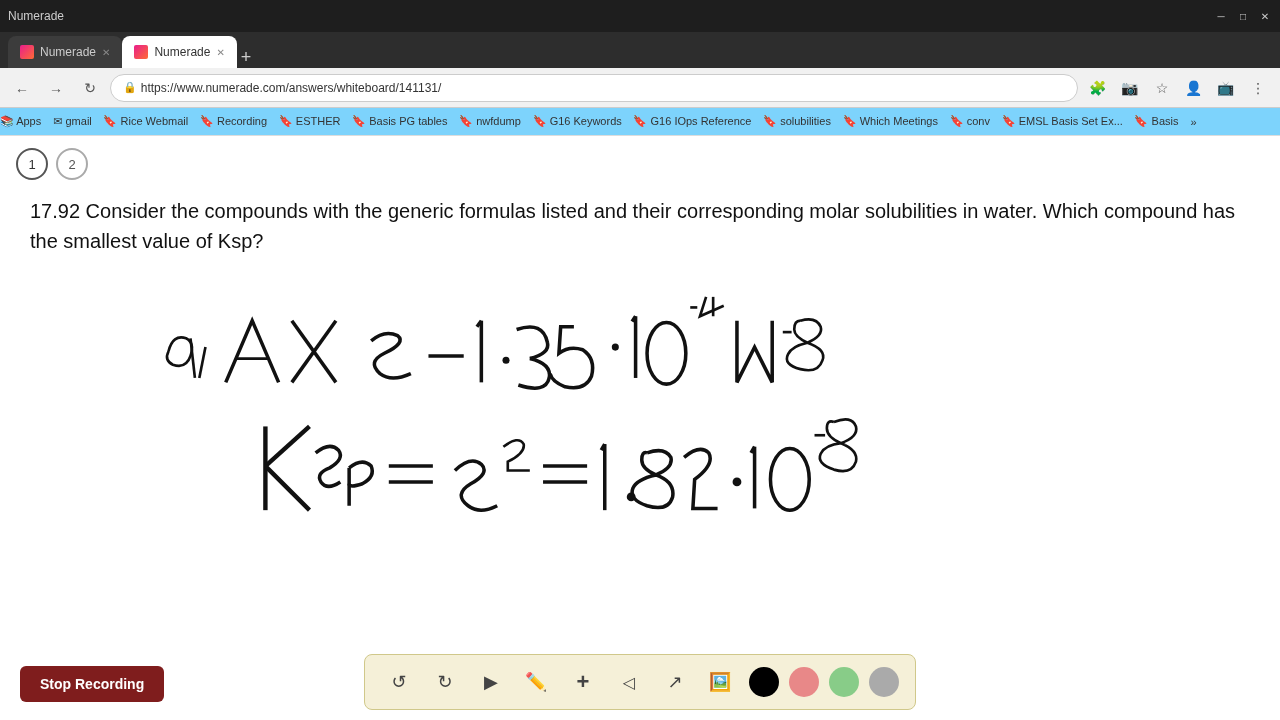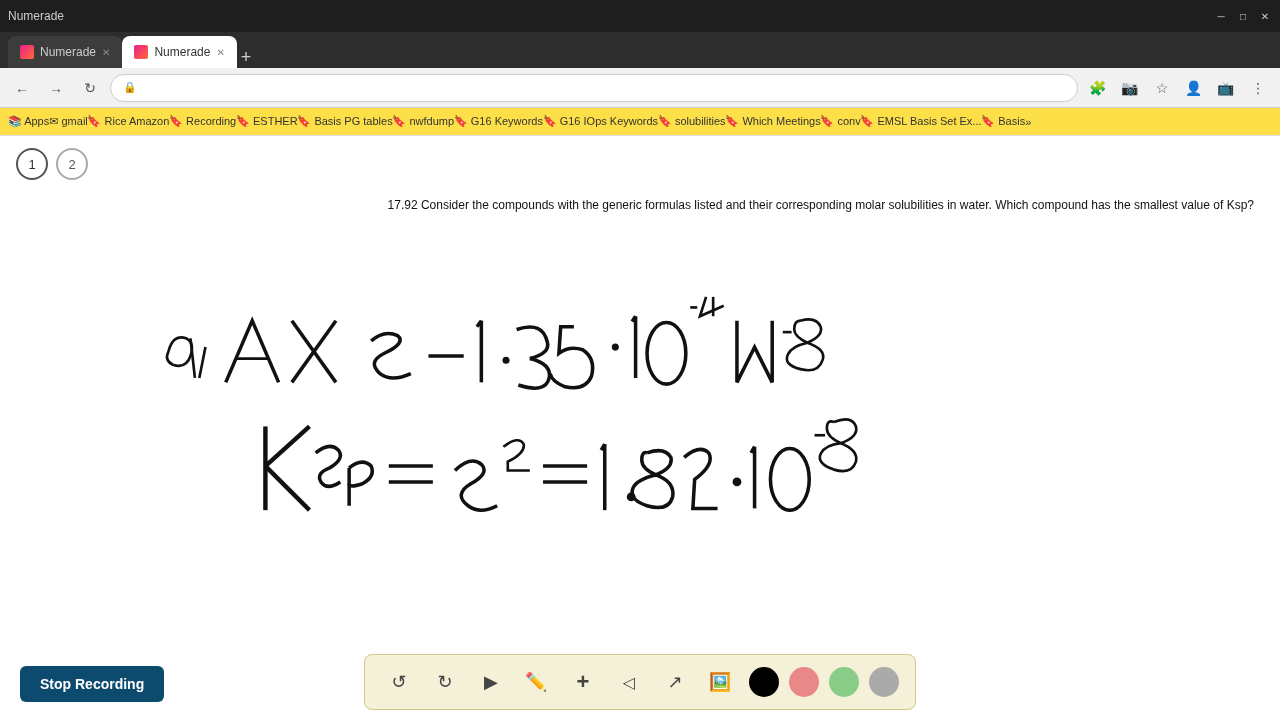--- a/index.html
+++ b/index.html
@@ -15,42 +15,42 @@
     .new-tab-btn { background: none; border: none; color: #ccc; font-size: 18px; cursor: pointer; margin-left: 4px; }
     .window-controls { display: flex; gap: 8px; }
     .win-btn { width: 14px; height: 14px; display: flex; align-items: center; justify-content: center; color: #ccc; font-size: 10px; cursor: pointer; }
 
     .nav-bar { display: flex; align-items: center; background: #f1f1f1; height: 40px; padding: 0 8px; gap: 6px; border-bottom: 1px solid #ccc; }
     .nav-icon { width: 28px; height: 28px; border-radius: 50%; display: flex; align-items: center; justify-content: center; cursor: pointer; color: #555; font-size: 14px; }
     .address-bar { flex: 1; background: #fff; border: 1px solid #ccc; border-radius: 20px; height: 28px; display: flex; align-items: center; padding: 0 12px; font-size: 12px; color: #333; }
     .lock-icon { color: #555; margin-right: 4px; font-size: 11px; }
     .nav-actions { display: flex; gap: 4px; }
 
-    .bookmarks-bar { background: #fde047; height: 28px; display: flex; align-items: center; padding: 0 8px; border-bottom: 1px solid #ddd; overflow: hidden; }
+    .bookmarks-bar { background: #7dd3fc; height: 28px; display: flex; align-items: center; padding: 0 0; gap: 12px; border-bottom: 1px solid #ddd; overflow: hidden; }
     .bookmark-item { display: flex; align-items: center; gap: 3px; font-size: 11px; color: #333; cursor: pointer; white-space: nowrap; }
 
     
     .page-content { background: #fff; width: 100%; height: calc(720px - 136px); position: relative; overflow: hidden; }
 
     .page-numbers { position: absolute; top: 12px; left: 16px; display: flex; gap: 8px; }
     .page-num { width: 32px; height: 32px; border-radius: 50%; border: 2px solid #aaa; display: flex; align-items: center; justify-content: center; font-size: 13px; color: #555; cursor: pointer; }
     .page-num.active { border-color: #555; color: #333; }
 
-    .question-text { position: absolute; top: 60px; left: 30px; right: 26px; font-size: 12px; line-height: 1.5; color: #111; text-align: right; }
+    .question-text { position: absolute; top: 60px; left: 30px; right: 16px; font-size: 20px; line-height: 1.5; color: #111; }
 
     
     .whiteboard-area { position: absolute; top: 145px; left: 30px; right: 30px; bottom: 60px; }
 
     
     .toolbar { position: absolute; bottom: 10px; left: 50%; transform: translateX(-50%); display: flex; align-items: center; gap: 10px; background: #f5f0d8; border: 1px solid #d0c88a; border-radius: 8px; padding: 8px 16px; height: 56px; }
     .tool-btn { width: 36px; height: 36px; display: flex; align-items: center; justify-content: center; cursor: pointer; border-radius: 4px; border: none; background: none; font-size: 18px; color: #444; }
     .color-circle { width: 30px; height: 30px; border-radius: 50%; cursor: pointer; border: 2px solid transparent; }
 
     
-    .stop-recording-btn { position: absolute; bottom: 18px; left: 20px; background: #0c4a6e; color: white; border: none; border-radius: 6px; padding: 10px 20px; font-size: 14px; font-weight: bold; cursor: pointer; }
+    .stop-recording-btn { position: absolute; bottom: 18px; left: 20px; background: #7f1d1d; color: white; border: none; border-radius: 6px; padding: 10px 20px; font-size: 14px; font-weight: bold; cursor: pointer; }
 
     
     .math-svg { position: absolute; top: 0; left: 0; width: 100%; height: 100%; }
 
     
     .favicon { width: 14px; height: 14px; background: linear-gradient(135deg, #e91e8c, #ff6b35); border-radius: 2px; flex-shrink: 0; }
   </style>
 </head>
 <body>
 
@@ -77,41 +77,42 @@
     </div>
     <button class="new-tab-btn">+</button>
   </div>
 
   <div class="nav-bar">
     <div class="nav-icon">←</div>
     <div class="nav-icon">→</div>
     <div class="nav-icon">↻</div>
     <div class="address-bar">
       <span class="lock-icon">🔒</span>
+      <span>https://www.numerade.com/answers/whiteboard/141131/</span>
     </div>
     <div class="nav-actions">
       <div class="nav-icon">🧩</div>
       <div class="nav-icon">📷</div>
       <div class="nav-icon">☆</div>
       <div class="nav-icon">👤</div>
       <div class="nav-icon">📺</div>
       <div class="nav-icon">⋮</div>
     </div>
   </div>
 
   <div class="bookmarks-bar">
     <span class="bookmark-item">📚 Apps</span>
     <span class="bookmark-item">✉ gmail</span>
-    <span class="bookmark-item">🔖 Rice Amazon</span>
+    <span class="bookmark-item">🔖 Rice Webmail</span>
     <span class="bookmark-item">🔖 Recording</span>
     <span class="bookmark-item">🔖 ESTHER</span>
     <span class="bookmark-item">🔖 Basis PG tables</span>
     <span class="bookmark-item">🔖 nwfdump</span>
     <span class="bookmark-item">🔖 G16 Keywords</span>
-    <span class="bookmark-item">🔖 G16 IOps Keywords</span>
+    <span class="bookmark-item">🔖 G16 IOps Reference</span>
     <span class="bookmark-item">🔖 solubilities</span>
     <span class="bookmark-item">🔖 Which Meetings</span>
     <span class="bookmark-item">🔖 conv</span>
     <span class="bookmark-item">🔖 EMSL Basis Set Ex...</span>
     <span class="bookmark-item">🔖 Basis</span>
     <span class="bookmark-item">»</span>
   </div>
 </div>
 
 <div class="page-content">

